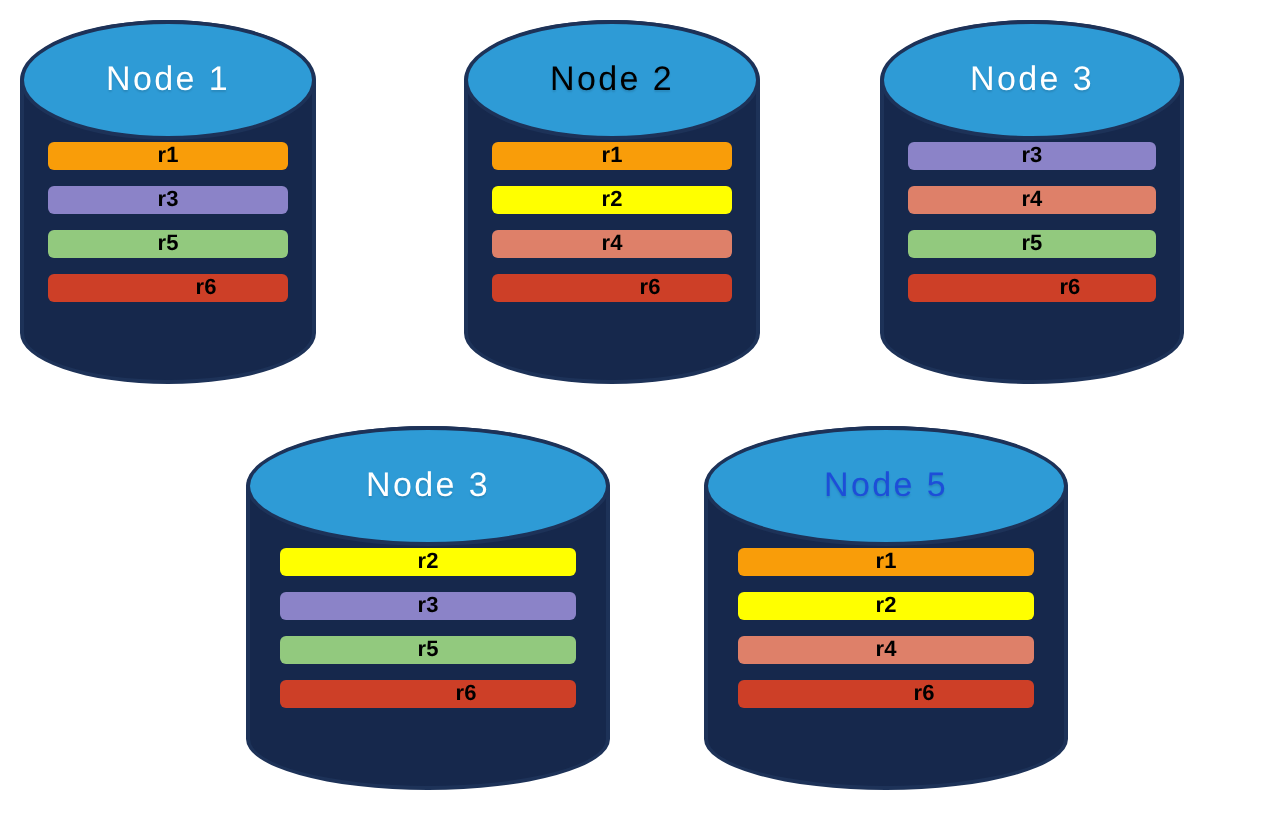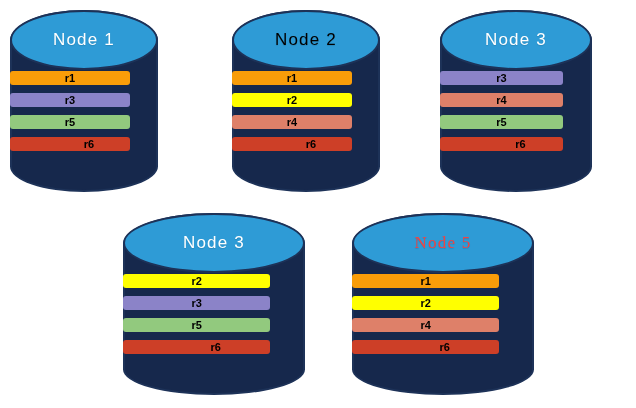--- a/index.html
+++ b/index.html
@@ -71,20 +71,21 @@
   }
 
   
   .replicas {
     position: absolute;
     left: 0;
     width: 100%;
     z-index: 4;
     display: flex;
     flex-direction: column;
+    align-items: center;
   }
 
   .replica-bar {
     width: 81%;
     height: 14px;
     border-radius: 3px;
     display: flex;
     align-items: center;
     justify-content: center;
     font-size: 11px;
@@ -140,21 +141,21 @@
       <div class="replicas" style="top: 61px;">
         <div class="replica-bar" style="background: rgb(255, 255, 0); color: rgb(0, 0, 0);">r2</div>
         <div class="replica-bar" style="background: rgb(139, 131, 200); color: rgb(0, 0, 0);">r3</div>
         <div class="replica-bar" style="background: rgb(146, 201, 126); color: rgb(0, 0, 0);">r5</div>
         <div class="replica-bar" style="background: rgb(205, 63, 39); color: rgb(0, 0, 0);">r6</div>
       </div>
     </div>
     <div class="node" style="left: 352px; top: 213px; width: 182px; height: 182px;">
       <div class="cyl-body" style="background: rgb(22, 40, 76); border-color: rgb(29, 50, 88);"></div>
       <div class="cyl-top" style="background: rgb(46, 155, 214); border-color: rgb(29, 50, 88);"></div>
-      <div class="node-label" style="color: #ef4444; font-family: Liberation Serif, serif;">Node  5</div>
+      <div class="node-label" style="color: #1d4ed8;">Node  5</div>
       <div class="replicas" style="top: 61px;">
         <div class="replica-bar" style="background: rgb(249, 157, 9); color: rgb(0, 0, 0);">r1</div>
         <div class="replica-bar" style="background: rgb(255, 255, 0); color: rgb(0, 0, 0);">r2</div>
         <div class="replica-bar" style="background: rgb(222, 128, 105); color: rgb(0, 0, 0);">r4</div>
         <div class="replica-bar" style="background: rgb(205, 63, 39); color: rgb(0, 0, 0);">r6</div>
       </div>
     </div>
   </div>
 
 </body></html>

